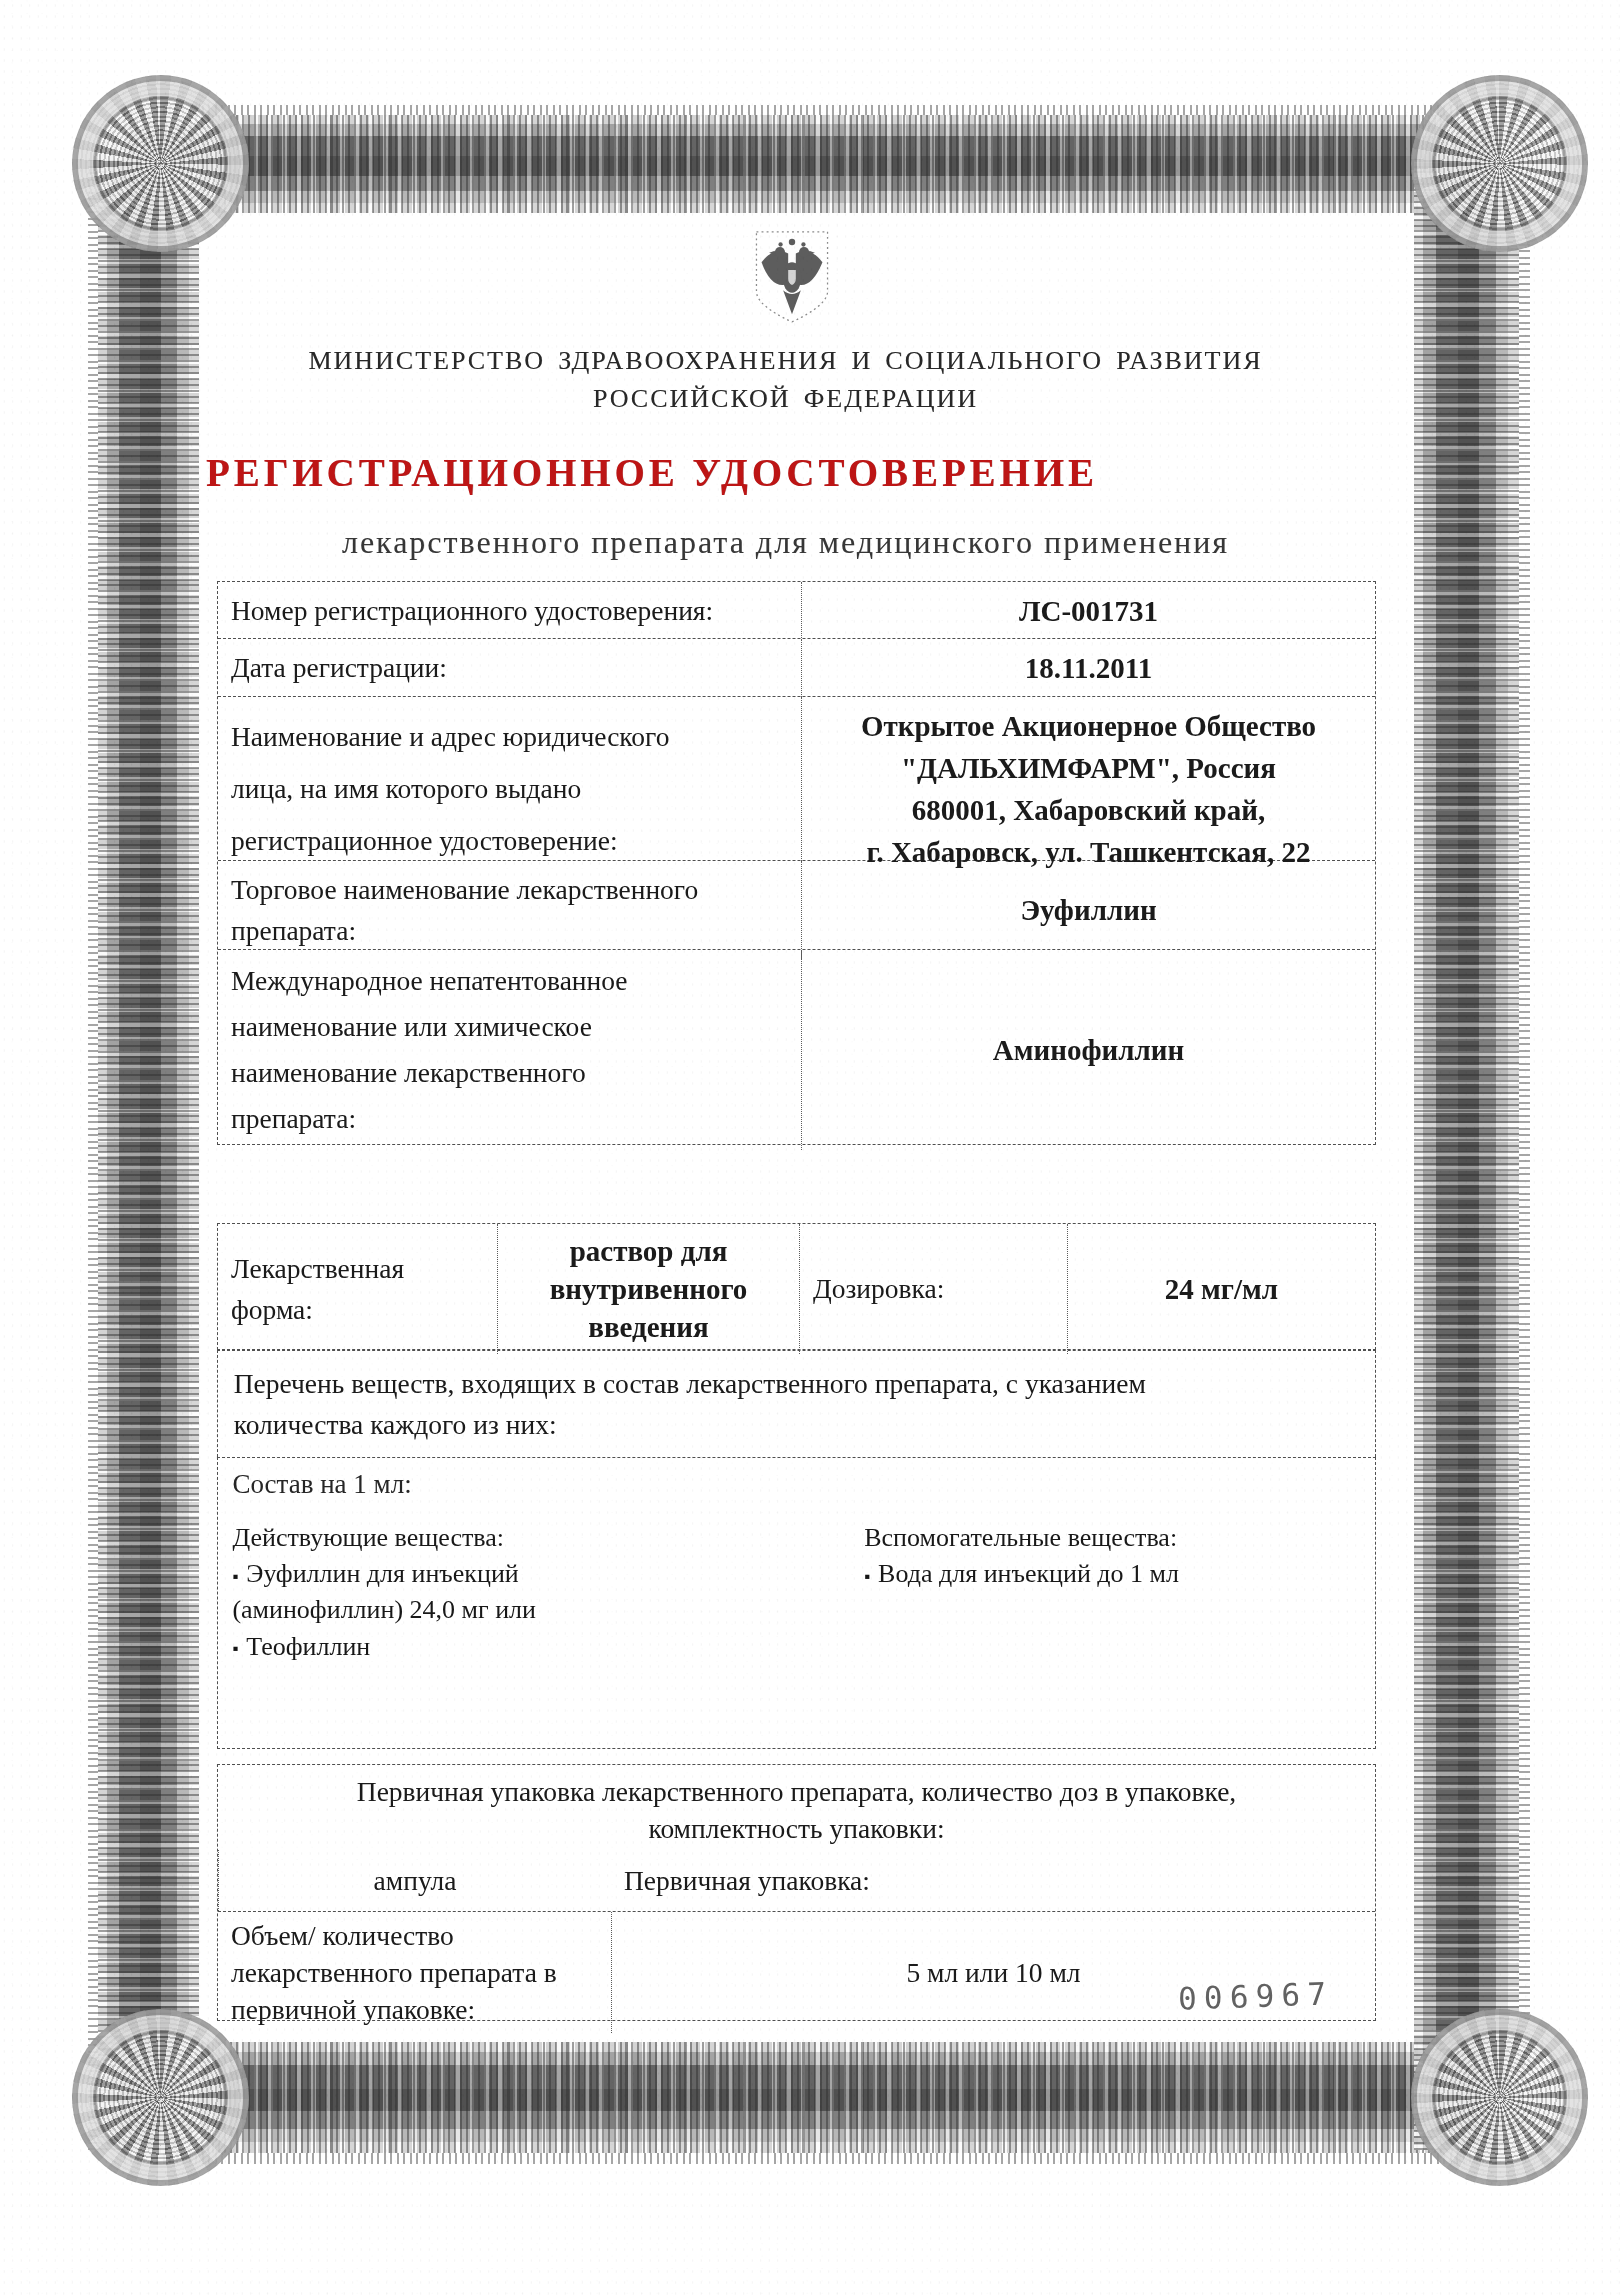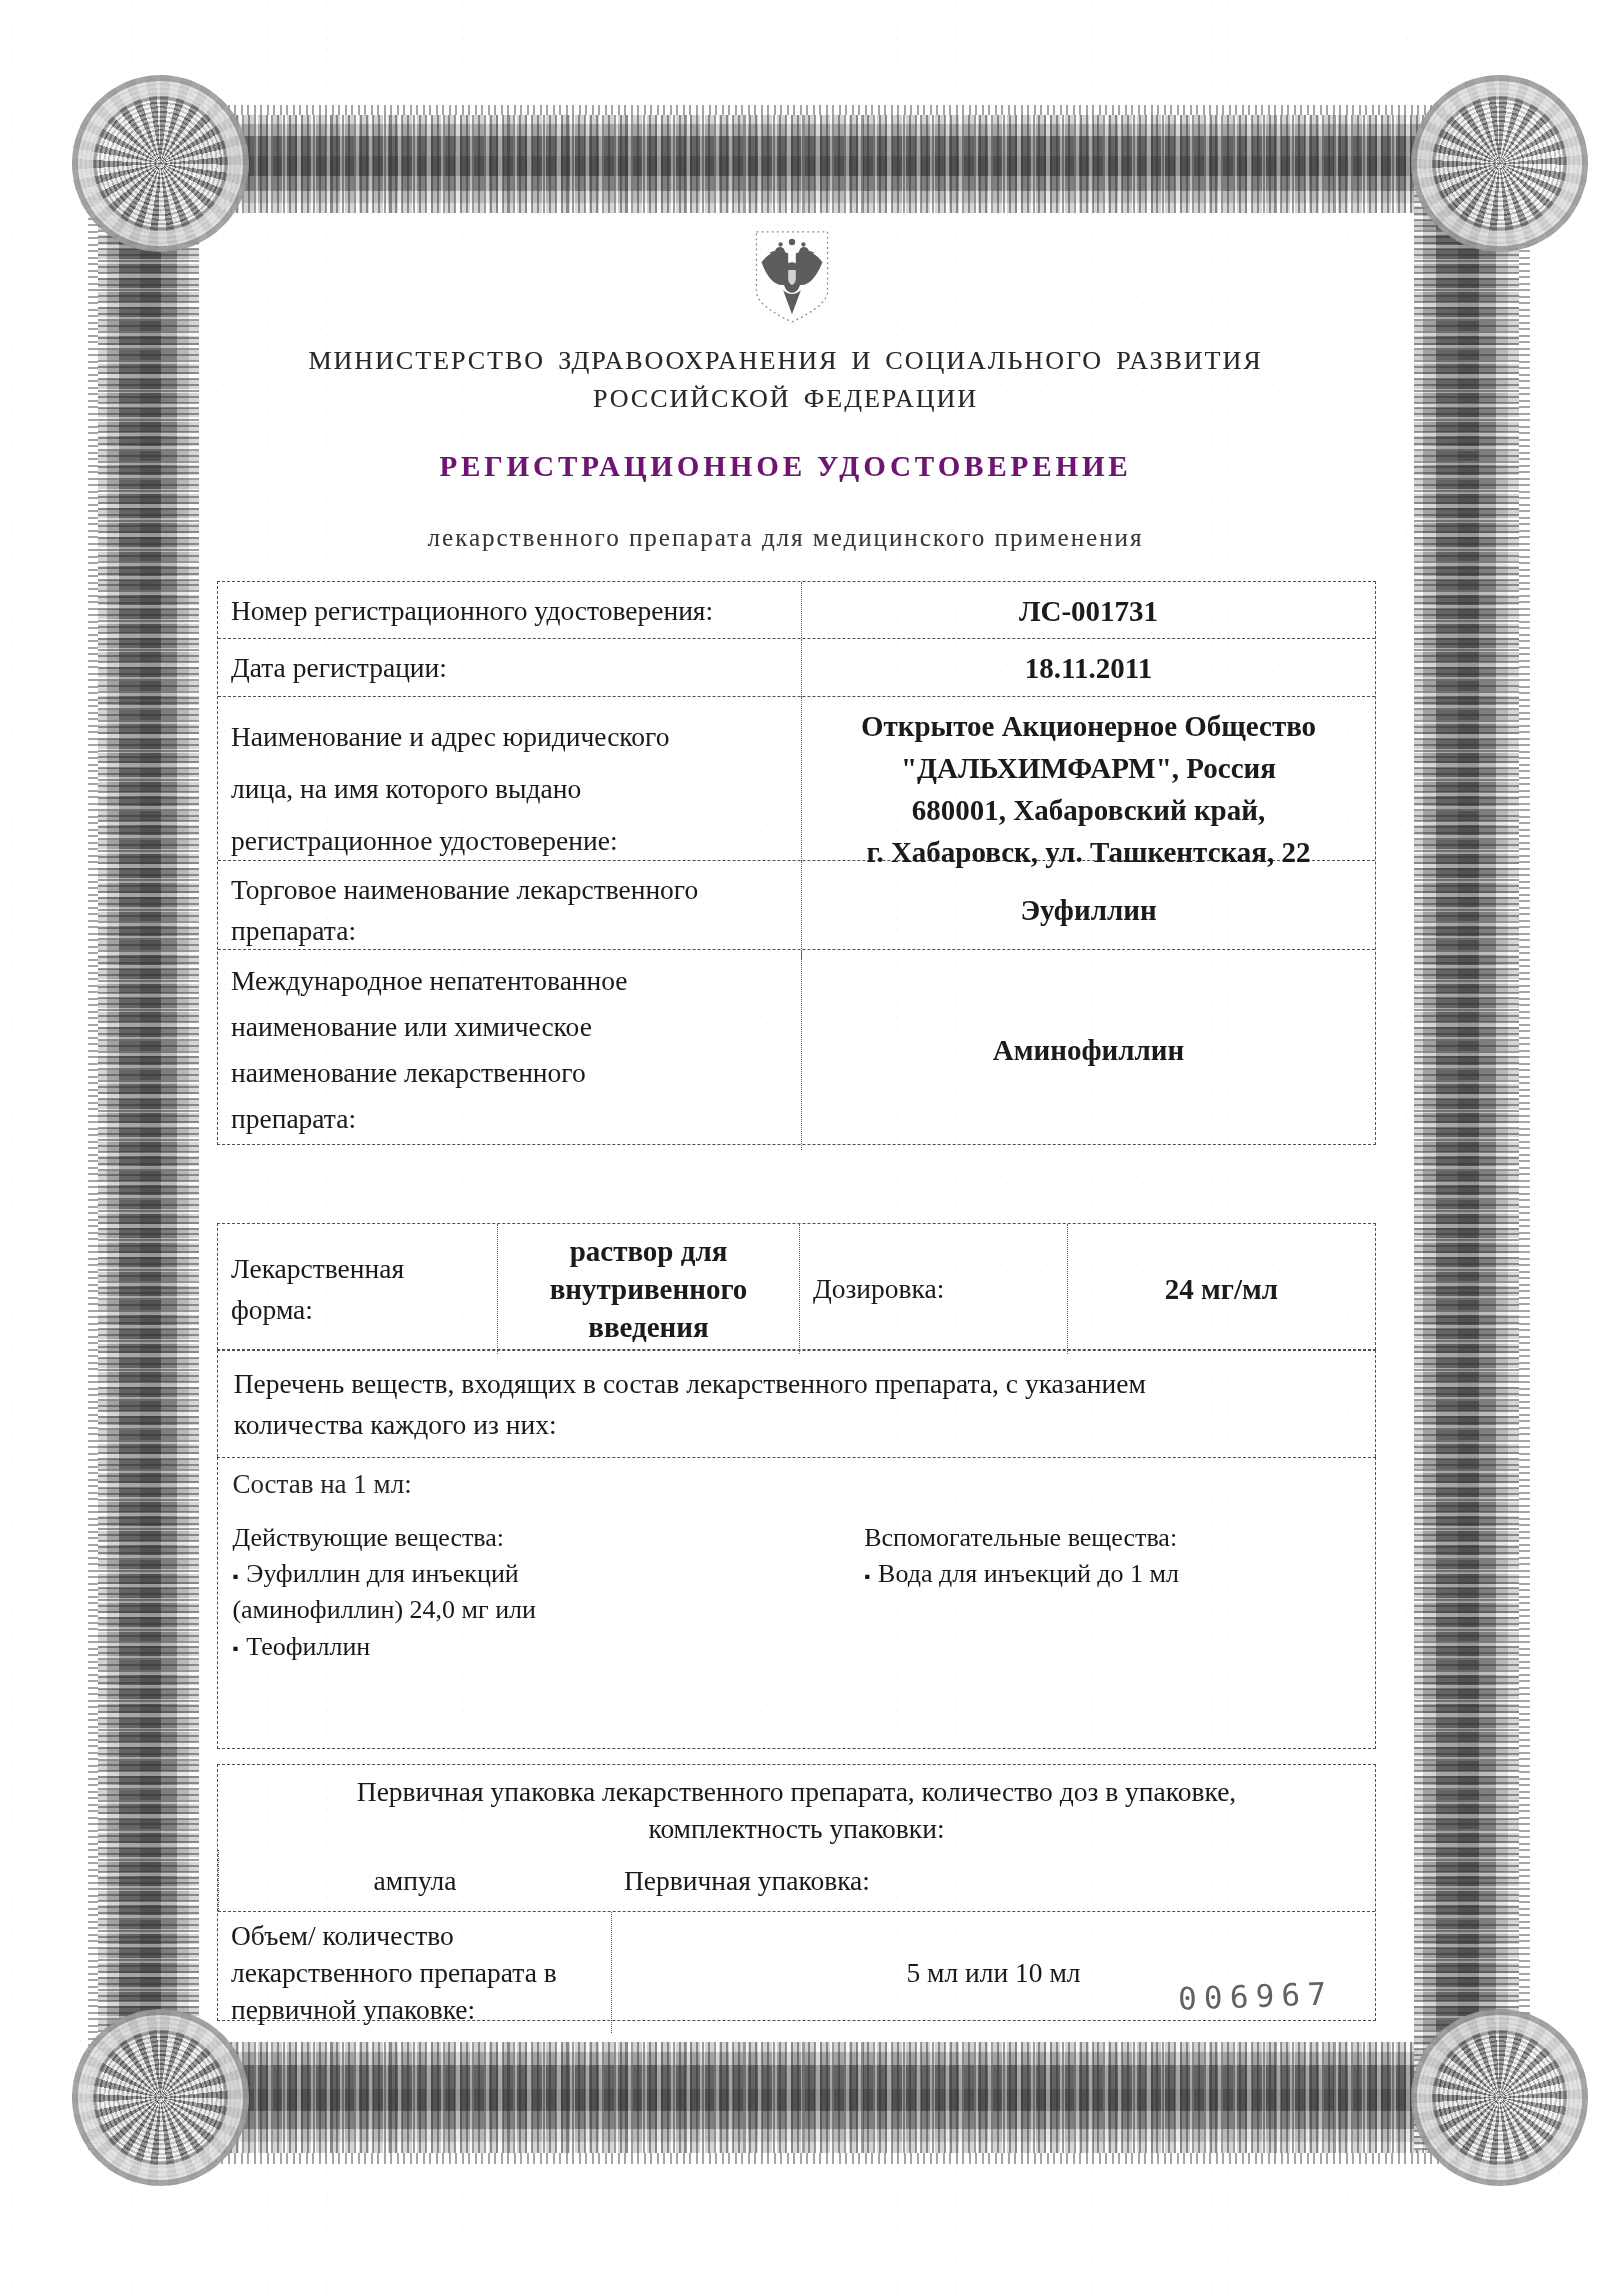--- a/index.html
+++ b/index.html
@@ -66,27 +66,27 @@
   
   .emblem { position:absolute; left:750px; top:228px; }
   .ministry {
     position:absolute; left:206px; width:1159px; text-align:center;
     font-size:26px; letter-spacing:2px; word-spacing:4.6px; color:#2e2e2e;
     text-shadow:0.3px 0.3px 0 rgba(0,0,0,.28);
   }
   .ministry.l1 { top:346px; }
   .ministry.l2 { top:384px; }
   .doc-title {
-    position:absolute; left:206px; top:450px; width:1159px; text-align:center;
-    font-size:29px; font-weight:700; letter-spacing:3.9px; color:#701a75;
+    position:absolute; left:206px; top:450px; width:1159px; text-align:left;
+    font-size:39px; font-weight:700; letter-spacing:3.9px; color:#b91c1c;
     text-shadow:0.3px 0.3px 0 rgba(0,0,0,.25);
   }
   .doc-subtitle {
     position:absolute; left:206px; top:524px; width:1159px; text-align:center;
-    font-size:25px; letter-spacing:2px; color:#3c3c3c;
+    font-size:32px; letter-spacing:2px; color:#3c3c3c;
     text-shadow:0.3px 0.3px 0 rgba(0,0,0,.22);
   }
 
   
   .tbl { position:absolute; left:217px; width:1159px; border:1.3px dashed #525252; background:transparent; }
   .row { display:grid; }
   .row + .row { border-top:1.3px dashed #525252; }
   .cell { padding:7.9px 13px; font-size:27.5px; line-height:41px; }
   .cell.lbl { display:flex; align-items:center; text-align:left; }
   .cell.val {

